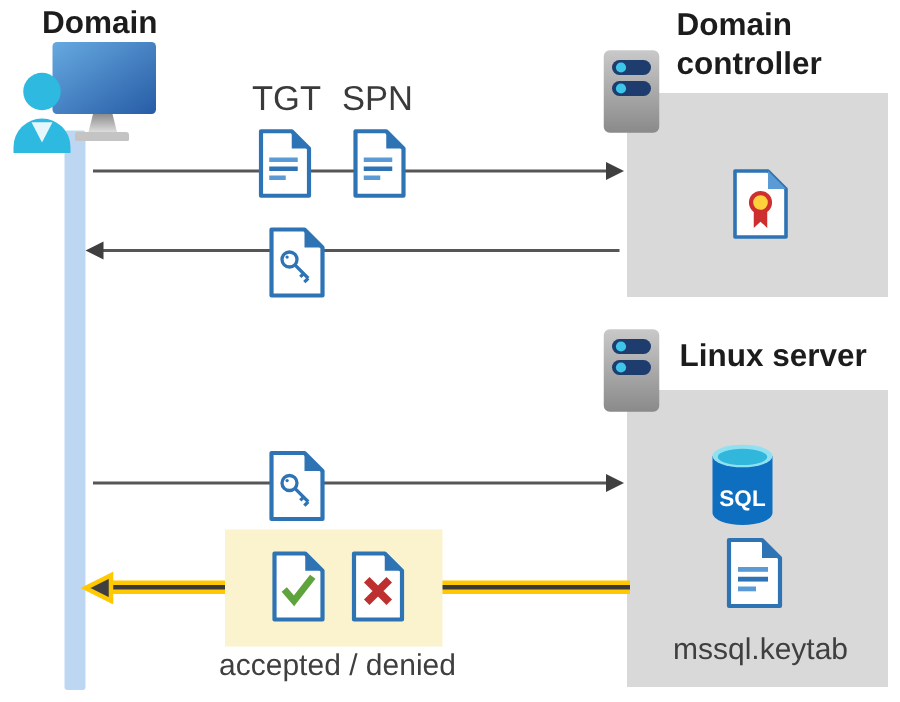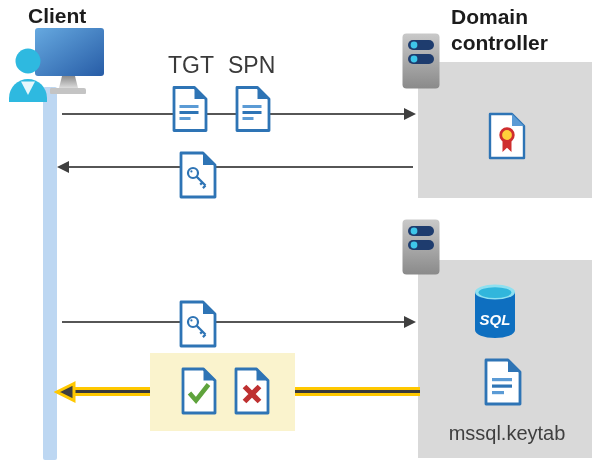--- a/index.html
+++ b/index.html
@@ -20,21 +20,21 @@
   .yband .core{margin-top:3px;height:3px;background:#3a3a3a;}
   .hl-box{background:#faf3cd;z-index:1;}
   .icon{z-index:2;}
   svg{display:block;}
 </style>
 </head>
 <body>
 
 <div id="canvas">
 
-  <div class="abs bold-label" style="left:28px;top:3px;">Client</div>
+  <div class="abs bold-label" style="left:28px;top:3px;">Domain</div>
 
   <div class="abs icon" style="left:6px;top:24px;">
     <svg width="100" height="78" viewBox="0 0 100 78">
       <defs>
         <linearGradient id="monG" x1="0" y1="0" x2="1" y2="1">
           <stop offset="0" stop-color="#66a9e0"></stop>
             <stop offset="1" stop-color="#275ca6"></stop>
         </linearGradient>
         <linearGradient id="standG" x1="0" y1="0" x2="0" y2="1">
           <stop offset="0" stop-color="#8c8c8c"></stop>
@@ -128,37 +128,38 @@
       <path d="M25 3 L37 15 H25 Z" fill="#2e74b5"></path>
       <g stroke="#2e74b5" fill="none" stroke-width="2.2">
         <circle cx="15" cy="23" r="5"></circle>
         <path d="M18.6 26.6 L27.5 35.5 M27.5 35.5 l-2.6 2.6 M24.4 32.4 l-2.2 2.2"></path>
       </g>
       <circle cx="13.4" cy="21.4" r="1.1" fill="#2e74b5"></circle>
     </svg>
   </div>
 
   <div class="abs gray-box" style="left:418px;top:260px;width:174px;height:198px;"></div>
+  <div class="abs bold-label" style="left:453px;top:225px;white-space:nowrap;">Linux server</div>
   <div class="abs icon" style="left:402px;top:219px;">
     <svg width="38" height="56" viewBox="0 0 38 56">
       <defs>
         <linearGradient id="srvB" x1="0" y1="0" x2="0" y2="1">
           <stop offset="0" stop-color="#c9c9c9"></stop>
             <stop offset="1" stop-color="#8a8a8a"></stop>
         </linearGradient>
       </defs>
       <rect x="0.5" y="0.5" width="37" height="55" rx="4" fill="url(#srvB)"></rect>
       <rect x="6" y="7" width="26" height="10" rx="5" fill="#1e3c6e"></rect>
       <circle cx="12" cy="12" r="3.4" fill="#3ec6ea"></circle>
       <rect x="6" y="21" width="26" height="10" rx="5" fill="#1e3c6e"></rect>
       <circle cx="12" cy="26" r="3.4" fill="#3ec6ea"></circle>
     </svg>
   </div>
 
-  <div class="abs icon" style="left:474px;top:283px;font-style:italic;">
+  <div class="abs icon" style="left:474px;top:295px;">
     <svg width="42" height="57" viewBox="0 0 42 57">
       <path d="M1 9 L1 47 A20 8 0 0 0 41 47 L41 9 Z" fill="#0e6fc0"></path>
       <ellipse cx="21" cy="9" rx="20" ry="7.5" fill="#8fe0f0"></ellipse>
       <ellipse cx="21" cy="9.6" rx="16.5" ry="5.4" fill="#31b6dc"></ellipse>
       <text x="21" y="42" text-anchor="middle" font-family="Liberation Sans, sans-serif" font-size="15" font-weight="bold" fill="#ffffff">SQL</text>
     </svg>
   </div>
 
   <div class="abs icon" style="left:483px;top:357px;">
     <svg width="40" height="50" viewBox="0 0 40 50">
@@ -191,14 +192,15 @@
   </div>
 
   <div class="abs icon" style="left:233px;top:366px;">
     <svg width="38" height="50" viewBox="0 0 38 50">
       <path d="M3 3 H23.5 L35 14.5 V47 H3 Z" fill="#ffffff" stroke="#2e74b5" stroke-width="2.8" stroke-linejoin="round"></path>
       <path d="M23.5 3 L35 14.5 H23.5 Z" fill="#2e74b5"></path>
       <path d="M11.5 20.5 L26.5 35.5 M26.5 20.5 L11.5 35.5" stroke="#be3030" stroke-width="5.2"></path>
     </svg>
   </div>
 
+  <div class="abs caption" style="left:137px;top:433px;width:176px;">accepted / denied</div>
 
 </div>
 
 </body></html>

